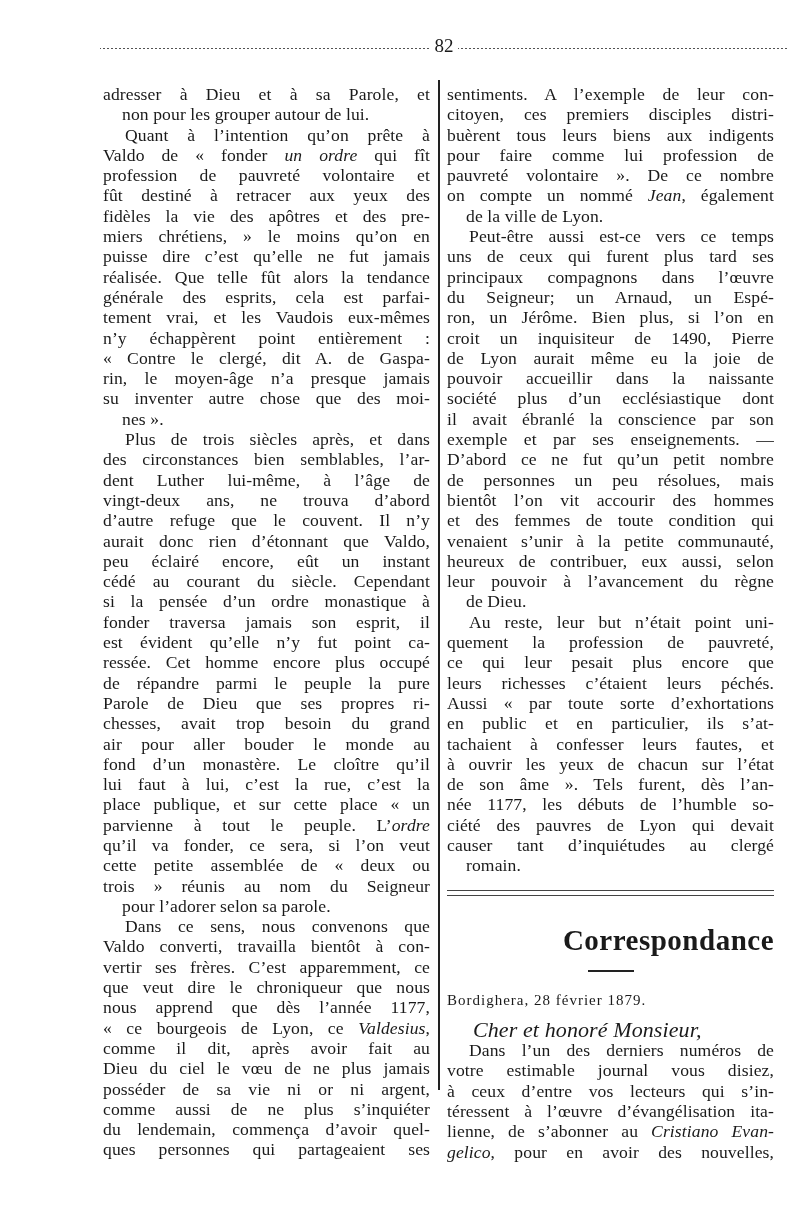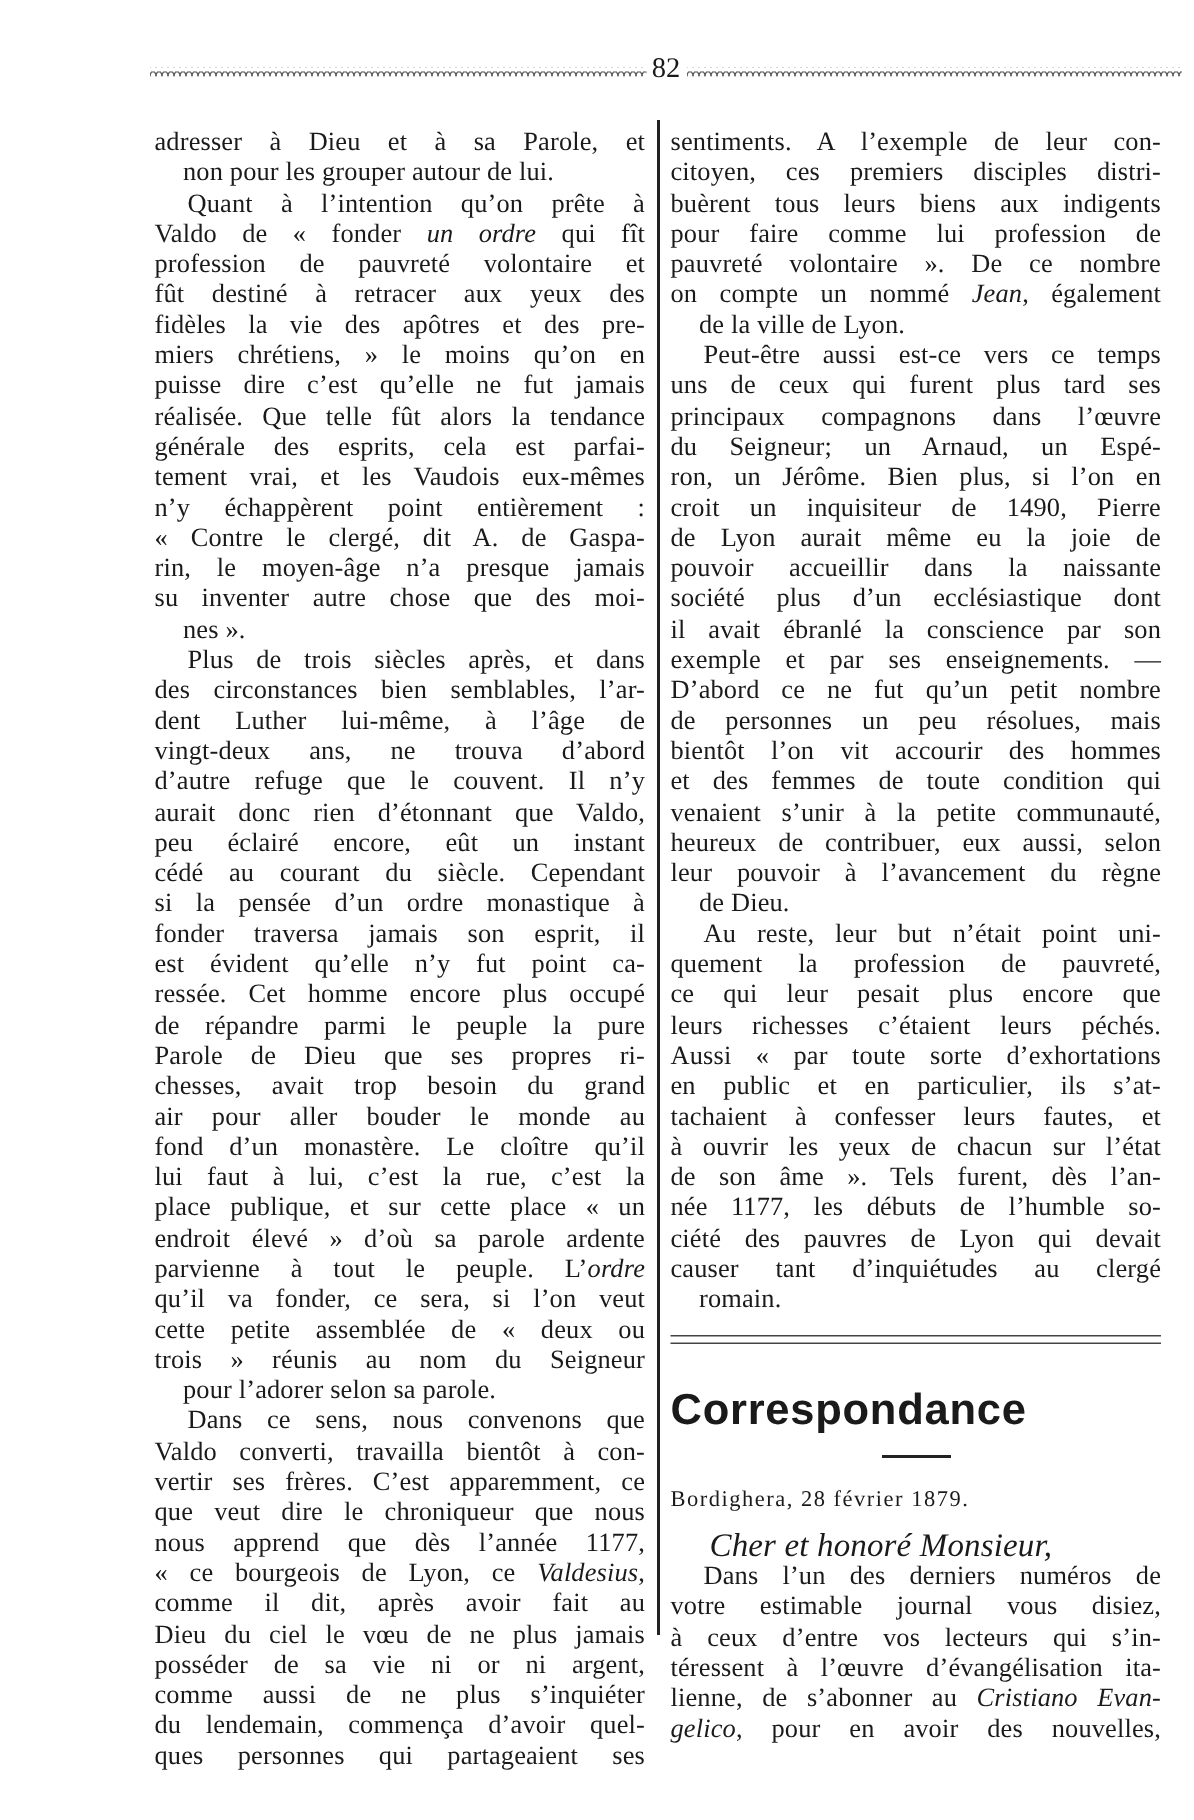--- a/index.html
+++ b/index.html
@@ -28,22 +28,22 @@
     position: absolute; left: 438px; top: 80px; width: 2px; height: 1010px; background: #222;
   }
   .line { display: block; white-space: nowrap; text-align-last: justify; text-align: justify; }
   .line.last { text-align-last: left; margin-left: 19px; }
   .line.indent { padding-left: 22px; }
   .section-rule {
     margin: 14px 0 0 0; height: 4px;
     border-top: 1.5px solid #444; border-bottom: 1.5px solid #444;
   }
   .section-title {
-    font-family: Liberation Sans, sans-serif; font-weight: bold; font-size: 29px;
-    text-align: left; margin-top: 26px; letter-spacing: 0.5px; line-height: 36px;
+    font-family: Liberation Serif, serif; font-weight: bold; font-size: 29px;
+    text-align: right; margin-top: 26px; letter-spacing: 0.5px; line-height: 36px;
   }
   .title-dash { width: 46px; height: 2px; background: #222; margin: 12px auto 0 auto; }
   .dateline { font-size: 15px; letter-spacing: 1px; text-align: left; margin-top: 18px; padding-right: 8px; }
   .salutation { font-style: italic; font-size: 22px; margin-top: 10px; padding-left: 26px; }
   .letter-body { }
   i, .it { font-style: italic; }
 </style>
 </head>
 <body>
 
@@ -83,21 +83,20 @@
     <span class="line">fonder traversa jamais son esprit, il</span>
     <span class="line">est évident qu’elle n’y fut point ca-</span>
     <span class="line">ressée. Cet homme encore plus occupé</span>
     <span class="line">de répandre parmi le peuple la pure</span>
     <span class="line">Parole de Dieu que ses propres ri-</span>
     <span class="line">chesses, avait trop besoin du grand</span>
     <span class="line">air pour aller bouder le monde au</span>
     <span class="line">fond d’un monastère. Le cloître qu’il</span>
     <span class="line">lui faut à lui, c’est la rue, c’est la</span>
     <span class="line">place publique, et sur cette place « un</span>
-    <span class="line">endroit élevé » d’où sa parole ardente</span>
     <span class="line">parvienne à tout le peuple. L’<i>ordre</i></span>
     <span class="line">qu’il va fonder, ce sera, si l’on veut</span>
     <span class="line">cette petite assemblée de « deux ou</span>
     <span class="line">trois » réunis au nom du Seigneur</span>
     <span class="line last">pour l’adorer selon sa parole.</span>
     <span class="line indent">Dans ce sens, nous convenons que</span>
     <span class="line">Valdo converti, travailla bientôt à con-</span>
     <span class="line">vertir ses frères. C’est apparemment, ce</span>
     <span class="line">que veut dire le chroniqueur que nous</span>
     <span class="line">nous apprend que dès l’année 1177,</span>

